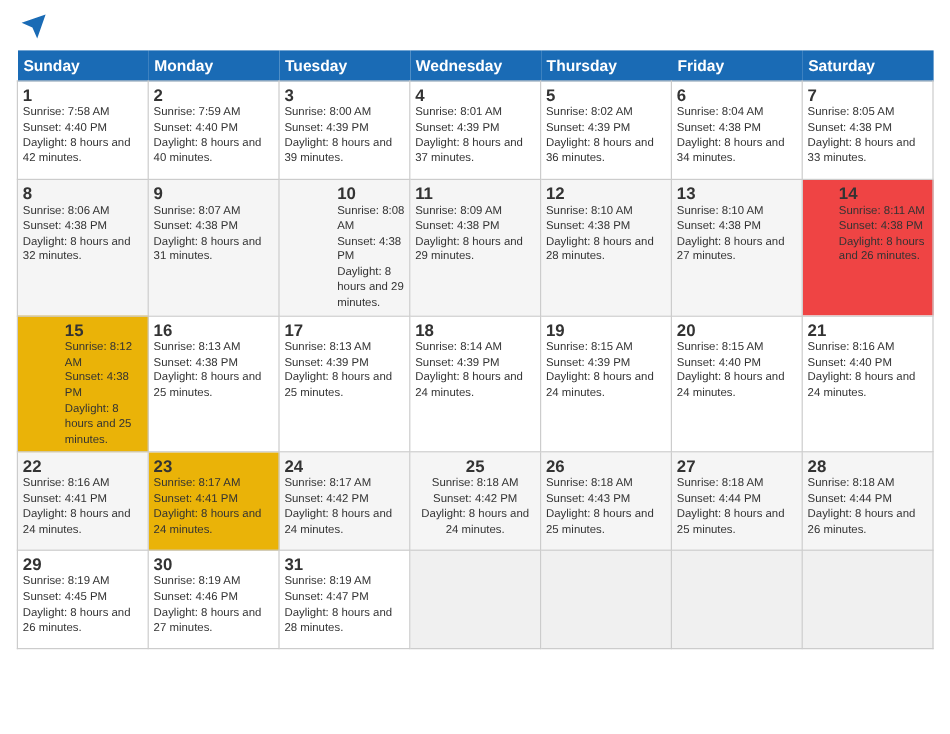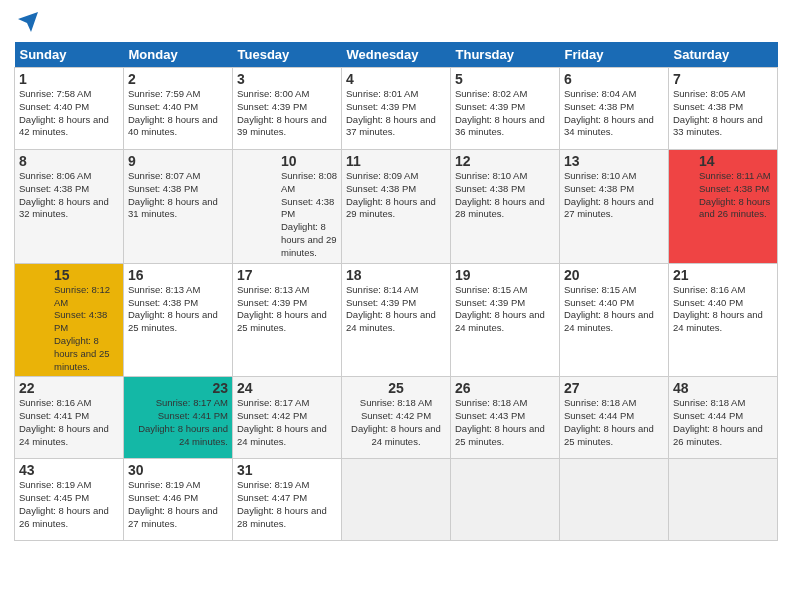--- a/index.html
+++ b/index.html
@@ -179,35 +179,35 @@
           <td style="background: rgb(255, 255, 255);"><span class="day-num">19</span>
 <span class="day-info">Sunrise: 8:15 AM<br>Sunset: 4:39 PM<br>Daylight: 8 hours and 24 minutes.</span></td>
           <td style="background: rgb(255, 255, 255);"><span class="day-num">20</span>
 <span class="day-info">Sunrise: 8:15 AM<br>Sunset: 4:40 PM<br>Daylight: 8 hours and 24 minutes.</span></td>
           <td style="background: rgb(255, 255, 255);"><span class="day-num">21</span>
 <span class="day-info">Sunrise: 8:16 AM<br>Sunset: 4:40 PM<br>Daylight: 8 hours and 24 minutes.</span></td>
         </tr>
         <tr>
           <td style="background: rgb(245, 245, 245);"><span class="day-num">22</span>
 <span class="day-info">Sunrise: 8:16 AM<br>Sunset: 4:41 PM<br>Daylight: 8 hours and 24 minutes.</span></td>
-          <td style="background: #14b8a6; text-align: right;"><span class="day-num">23</span>
+          <td style="background: #eab308;"><span class="day-num">23</span>
 <span class="day-info">Sunrise: 8:17 AM<br>Sunset: 4:41 PM<br>Daylight: 8 hours and 24 minutes.</span></td>
           <td style="background: rgb(245, 245, 245);"><span class="day-num">24</span>
 <span class="day-info">Sunrise: 8:17 AM<br>Sunset: 4:42 PM<br>Daylight: 8 hours and 24 minutes.</span></td>
           <td style="background: rgb(245, 245, 245); text-align: center;"><span class="day-num">25</span>
 <span class="day-info">Sunrise: 8:18 AM<br>Sunset: 4:42 PM<br>Daylight: 8 hours and 24 minutes.</span></td>
           <td style="background: rgb(245, 245, 245);"><span class="day-num">26</span>
 <span class="day-info">Sunrise: 8:18 AM<br>Sunset: 4:43 PM<br>Daylight: 8 hours and 25 minutes.</span></td>
           <td style="background: rgb(245, 245, 245);"><span class="day-num">27</span>
 <span class="day-info">Sunrise: 8:18 AM<br>Sunset: 4:44 PM<br>Daylight: 8 hours and 25 minutes.</span></td>
-          <td style="background: rgb(245, 245, 245);"><span class="day-num">48</span>
+          <td style="background: rgb(245, 245, 245);"><span class="day-num">28</span>
 <span class="day-info">Sunrise: 8:18 AM<br>Sunset: 4:44 PM<br>Daylight: 8 hours and 26 minutes.</span></td>
         </tr>
         <tr>
-          <td style="background: rgb(255, 255, 255);"><span class="day-num">43</span>
+          <td style="background: rgb(255, 255, 255);"><span class="day-num">29</span>
 <span class="day-info">Sunrise: 8:19 AM<br>Sunset: 4:45 PM<br>Daylight: 8 hours and 26 minutes.</span></td>
           <td style="background: rgb(255, 255, 255);"><span class="day-num">30</span>
 <span class="day-info">Sunrise: 8:19 AM<br>Sunset: 4:46 PM<br>Daylight: 8 hours and 27 minutes.</span></td>
           <td style="background: rgb(255, 255, 255);"><span class="day-num">31</span>
 <span class="day-info">Sunrise: 8:19 AM<br>Sunset: 4:47 PM<br>Daylight: 8 hours and 28 minutes.</span></td>
           <td class="empty" style="background: rgb(240, 240, 240);"></td>
           <td class="empty" style="background: rgb(240, 240, 240);"></td>
           <td class="empty" style="background: rgb(240, 240, 240);"></td>
           <td class="empty" style="background: rgb(240, 240, 240);"></td>
         </tr>

